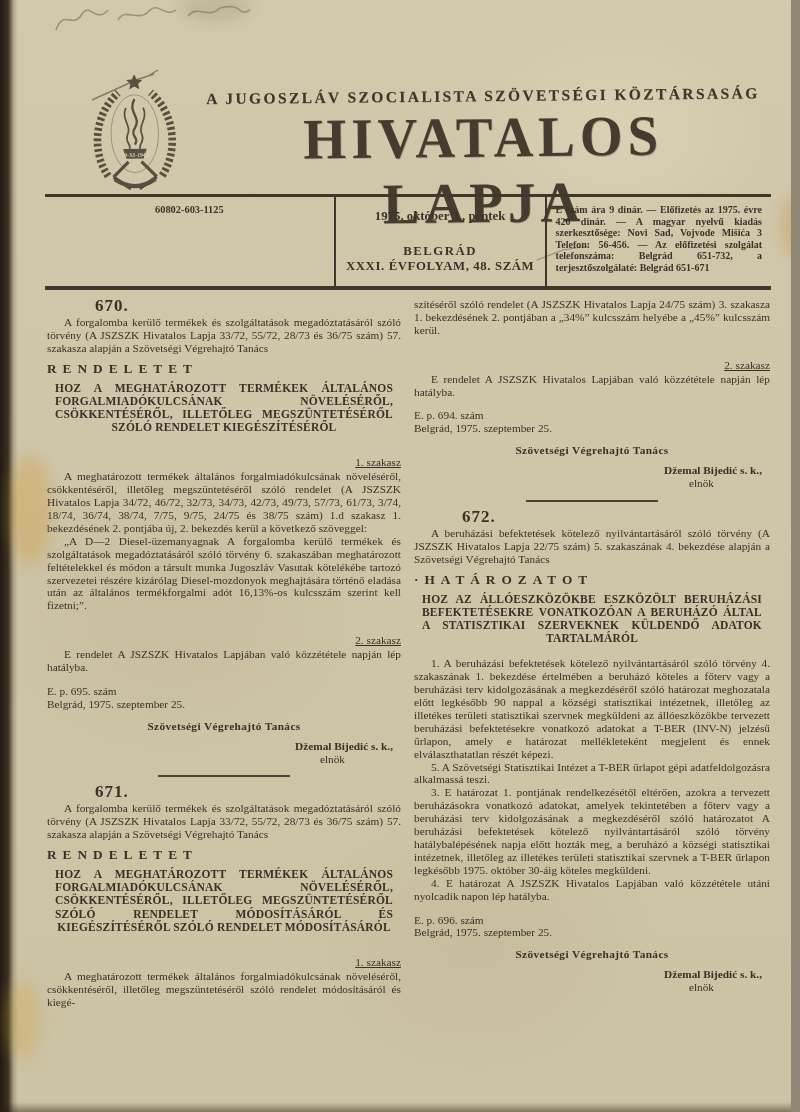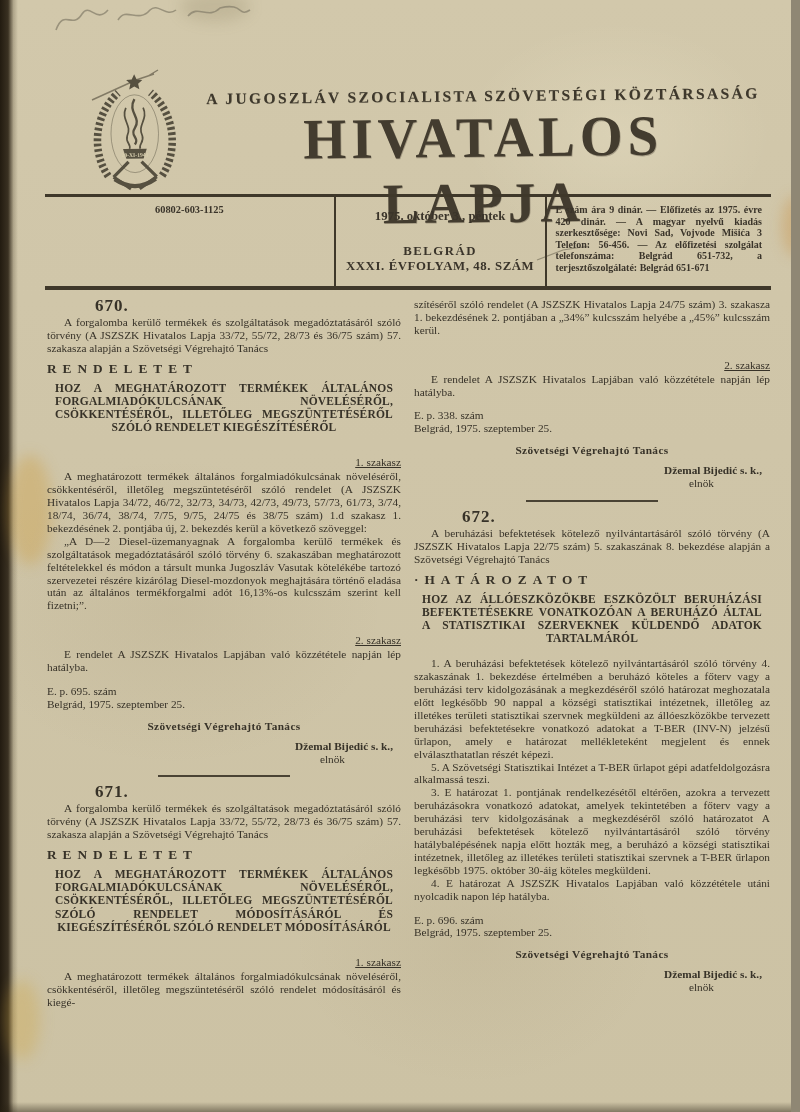--- a/index.html
+++ b/index.html
@@ -143,29 +143,29 @@
     <div class="decree">RENDELETET</div>
     <div class="decree-title">HOZ A MEGHATÁROZOTT TERMÉKEK ÁLTALÁNOS FORGALMIADÓKULCSÁNAK NÖVELÉSÉRŐL, CSÖKKENTÉSÉRŐL, ILLETŐLEG MEGSZÜNTETÉSÉRŐL SZÓLÓ RENDELET MÓDOSÍTÁSÁRÓL ÉS KIEGÉSZÍTÉSÉRŐL SZÓLÓ RENDELET MÓDOSÍTÁSÁRÓL</div>
     <div class="section-label">1. szakasz</div>
     <p class="p">A meghatározott termékek általános forgalmiadókulcsának növeléséről, csökkentéséről, illetőleg megszüntetéséről szóló rendelet módosításáról és kiegé-</p>
   </div>
 
   <div class="col col-right">
     <p class="p noindent">szítéséről szóló rendelet (A JSZSZK Hivatalos Lapja 24/75 szám) 3. szakasza 1. bekezdésének 2. pontjában a „34%” kulcsszám helyébe a „45%” kulcsszám kerül.</p>
     <div class="section-label">2. szakasz</div>
     <p class="p">E rendelet A JSZSZK Hivatalos Lapjában való közzététele napján lép hatályba.</p>
-    <p class="p ref">E. p. 338. szám</p>
+    <p class="p ref">E. p. 694. szám</p>
     <p class="p place">Belgrád, 1975. szeptember 25.</p>
     <div class="council">Szövetségi Végrehajtó Tanács</div>
     <div class="sig">Džemal Bijedić s. k.,</div>
     <div class="sig-title">elnök</div>
     <div class="divider"></div>
 
     <div class="artnum">672.</div>
-    <p class="p">A beruházási befektetések kötelező nyilvántartásáról szóló törvény (A JSZSZK Hivatalos Lapja 22/75 szám) 5. szakaszának 8. bekezdése alapján a Szövetségi Végrehajtó Tanács</p>
+    <p class="p">A beruházási befektetések kötelező nyilvántartásáról szóló törvény (A JSZSZK Hivatalos Lapja 22/75 szám) 5. szakaszának 4. bekezdése alapján a Szövetségi Végrehajtó Tanács</p>
     <div class="decree">·HATÁROZATOT</div>
     <div class="decree-title">HOZ AZ ÁLLÓESZKÖZÖKBE ESZKÖZÖLT BERUHÁZÁSI BEFEKTETÉSEKRE VONATKOZÓAN A BERUHÁZÓ ÁLTAL A STATISZTIKAI SZERVEKNEK KÜLDENDŐ ADATOK TARTALMÁRÓL</div>
     <div class="sp"></div>
     <p class="p">1. A beruházási befektetések kötelező nyilvántartásáról szóló törvény 4. szakaszának 1. bekezdése értelmében a beruházó köteles a főterv vagy a beruházási terv kidolgozásának a megkezdéséről szóló határozat meghozatala előtt legkésőbb 90 nappal a községi statisztikai intézetnek, illetőleg az illetékes területi statisztikai szervnek megküldeni az állóeszközökbe tervezett beruházási befektetésekre vonatkozó adatokat a T-BER (INV-N) jelzésű űrlapon, amely e határozat mellékleteként megjelent és ennek elválaszthatatlan részét képezi.</p>
     <p class="p">5. A Szövetségi Statisztikai Intézet a T-BER űrlapot gépi adatfeldolgozásra alkalmassá teszi.</p>
     <p class="p">3. E határozat 1. pontjának rendelkezésétől eltérően, azokra a tervezett beruházásokra vonatkozó adatokat, amelyek tekintetében a főterv vagy a beruházási terv kidolgozásának a megkezdéséről szóló határozatot A beruházási befektetések kötelező nyilvántartásáról szóló törvény hatálybalépésének napja előtt hozták meg, a beruházó a községi statisztikai intézetnek, illetőleg az illetékes területi statisztikai szervnek a T-BER űrlapon legkésőbb 1975. október 30-áig köteles megküldeni.</p>
     <p class="p">4. E határozat A JSZSZK Hivatalos Lapjában való közzététele utáni nyolcadik napon lép hatályba.</p>
     <p class="p ref">E. p. 696. szám</p>
     <p class="p place">Belgrád, 1975. szeptember 25.</p>
     <div class="council">Szövetségi Végrehajtó Tanács</div>

